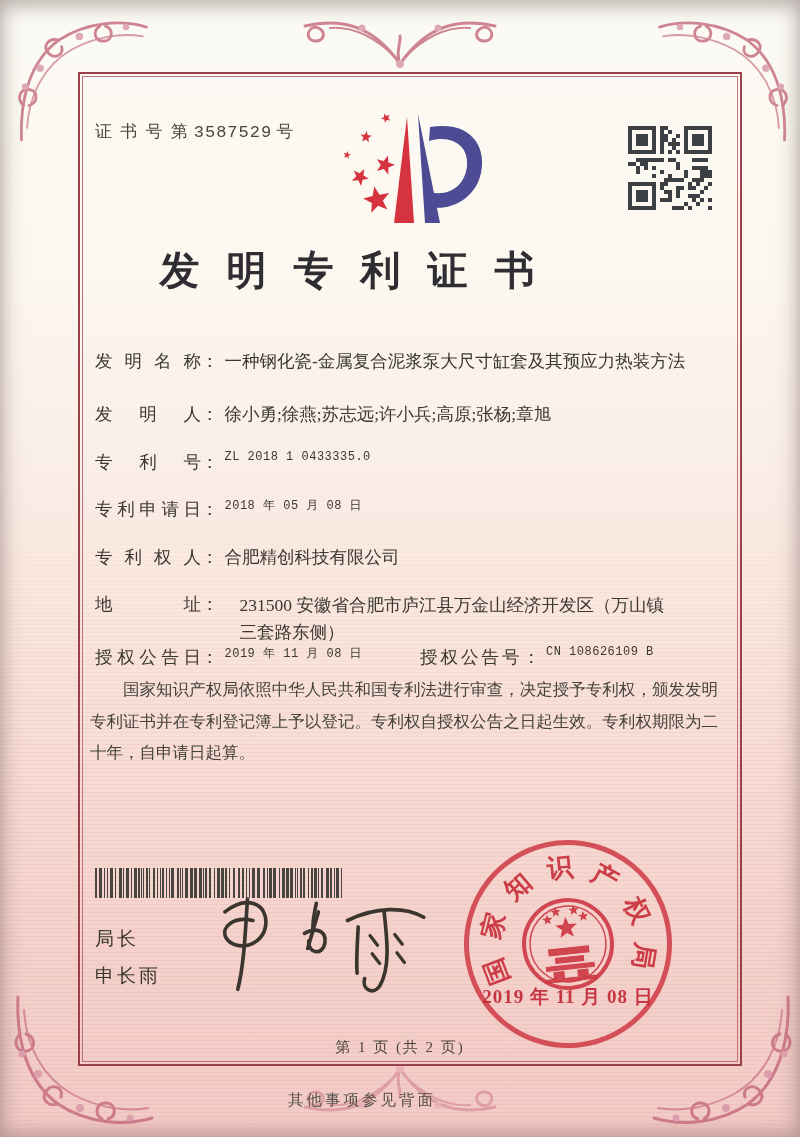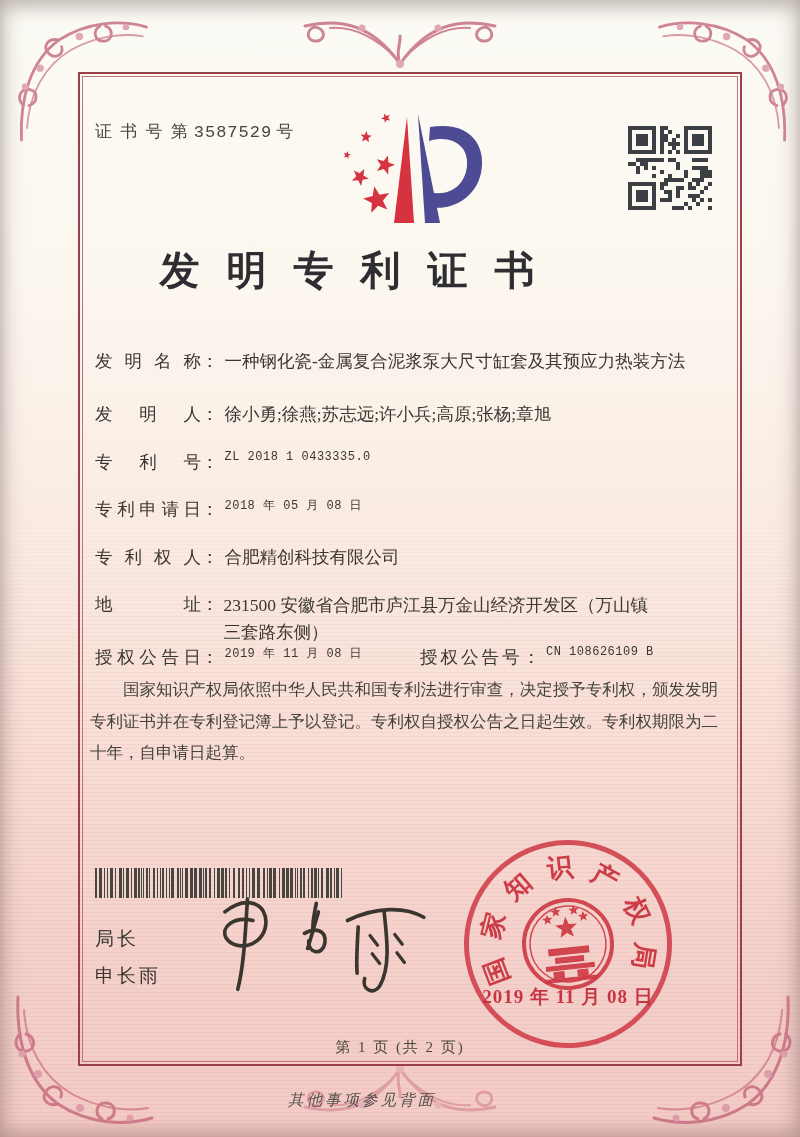--- a/index.html
+++ b/index.html
@@ -21,35 +21,35 @@
   .cert-no .num{font-family:"Liberation Mono","DejaVu Sans Mono",monospace;letter-spacing:1px;margin:0 4px;}
   .logo{position:absolute;left:333px;top:103px;}
   .qr{position:absolute;left:628px;top:126px;width:84px;height:84px;}
   .title{position:absolute;left:0;top:243px;width:694px;margin:0;text-align:center;
          font-size:40px;font-weight:600;color:#2e2d32;letter-spacing:27px;padding-left:27px;box-sizing:border-box;}
   .row{position:absolute;left:95px;font-size:17.5px;color:#3a372f;white-space:nowrap;}
   .lbl{display:inline-block;width:106px;text-align:justify;text-align-last:justify;text-justify:inter-character;vertical-align:top;}
   .colon{vertical-align:top;}
   .val{margin-left:6px;vertical-align:top;}
   .mono,.date{font-family:"Liberation Mono","DejaVu Sans Mono",monospace;font-size:12px;letter-spacing:0.5px;}
-  .addr-val{display:inline-block;margin-left:5px;white-space:normal;width:520px;line-height:27px;vertical-align:top;}
+  .addr-val{display:inline-block;margin-left:21px;white-space:normal;width:520px;line-height:27px;vertical-align:top;}
   .paras{position:absolute;left:90px;top:674px;width:628px;font-size:16.5px;line-height:31.5px;color:#45423c;}
   .paras p{margin:0;text-indent:2em;text-align:justify;}
   .barcode{position:absolute;left:95px;top:868px;}
   .sig-block{position:absolute;left:95px;top:920px;font-size:19px;color:#37342e;letter-spacing:3px;line-height:37px;}
   .signature{position:absolute;left:212px;top:888px;}
   .seal{position:absolute;left:464px;top:840px;width:208px;height:208px;transform:rotate(-6deg);}
   .seal-ring{position:absolute;inset:0;border:5px solid rgba(206,56,68,.85);border-radius:50%;}
   .seal-char{position:absolute;left:50%;top:50%;width:30px;margin-left:-15px;margin-top:-15px;height:30px;
              text-align:center;font-size:26px;font-weight:700;color:rgba(200,48,60,.92);line-height:30px;}
   .seal-emblem{position:absolute;left:50%;top:50%;transform:translate(-50%,-50%);}
   .seal-date{position:absolute;left:464px;top:984px;width:208px;text-align:center;font-size:19px;
              color:rgba(195,45,58,.95);font-weight:600;letter-spacing:1px;}
   .footer-page{position:absolute;left:0;top:1038px;width:800px;text-align:center;font-size:15px;color:#4c473f;letter-spacing:2px;}
-  .back-note{position:absolute;left:0;top:1090px;width:724px;text-align:center;font-size:15.5px;color:#55504a;letter-spacing:3px;font-style:italic;}
+  .back-note{position:absolute;left:0;top:1090px;width:724px;text-align:center;font-size:15.5px;color:#55504a;letter-spacing:3px;}
 </style>
 </head>
 <body>
 
 <svg width="0" height="0" style="position:absolute">
   <defs>
     <g id="corner-lace" fill="none" stroke="#c4687c" stroke-width="3" stroke-linecap="round" opacity="0.8">
       <path d="M8,135 C6,90 18,50 48,28 C78,8 115,6 142,14"></path>
       <path d="M14,122 C16,87 32,55 62,38 C88,24 116,20 138,24" stroke-width="2" opacity="0.8"></path>
       <path d="M48,28 c-11,-3 -18,6 -11,14 c6,7 17,2 14,-7"></path>

